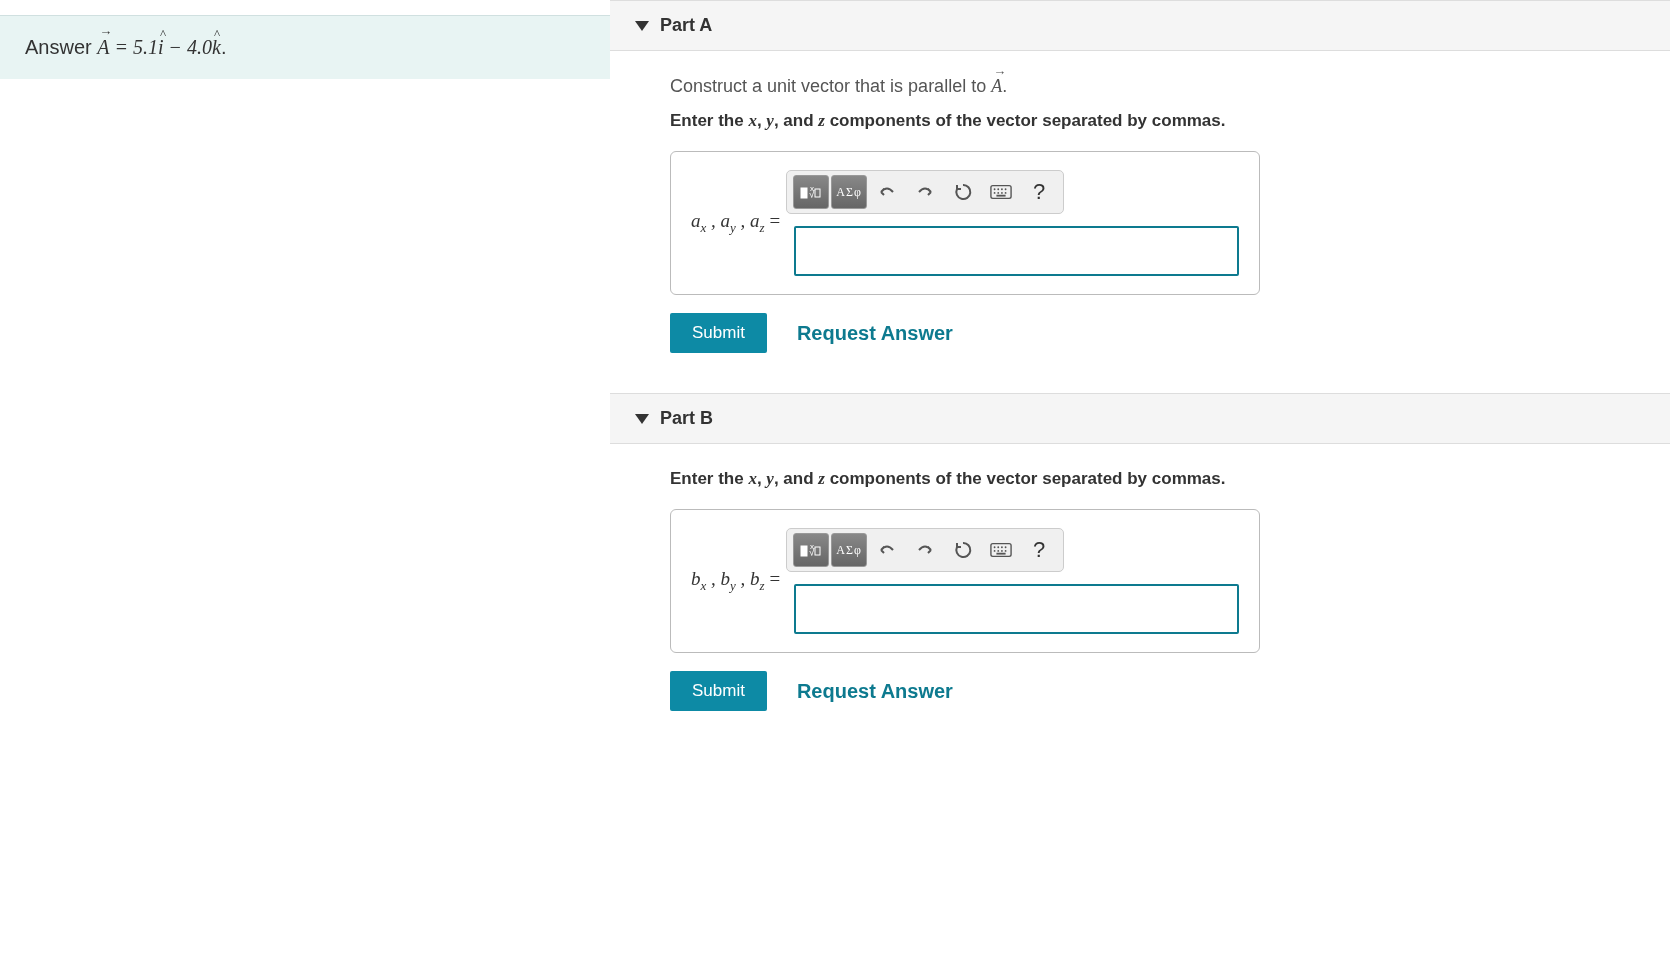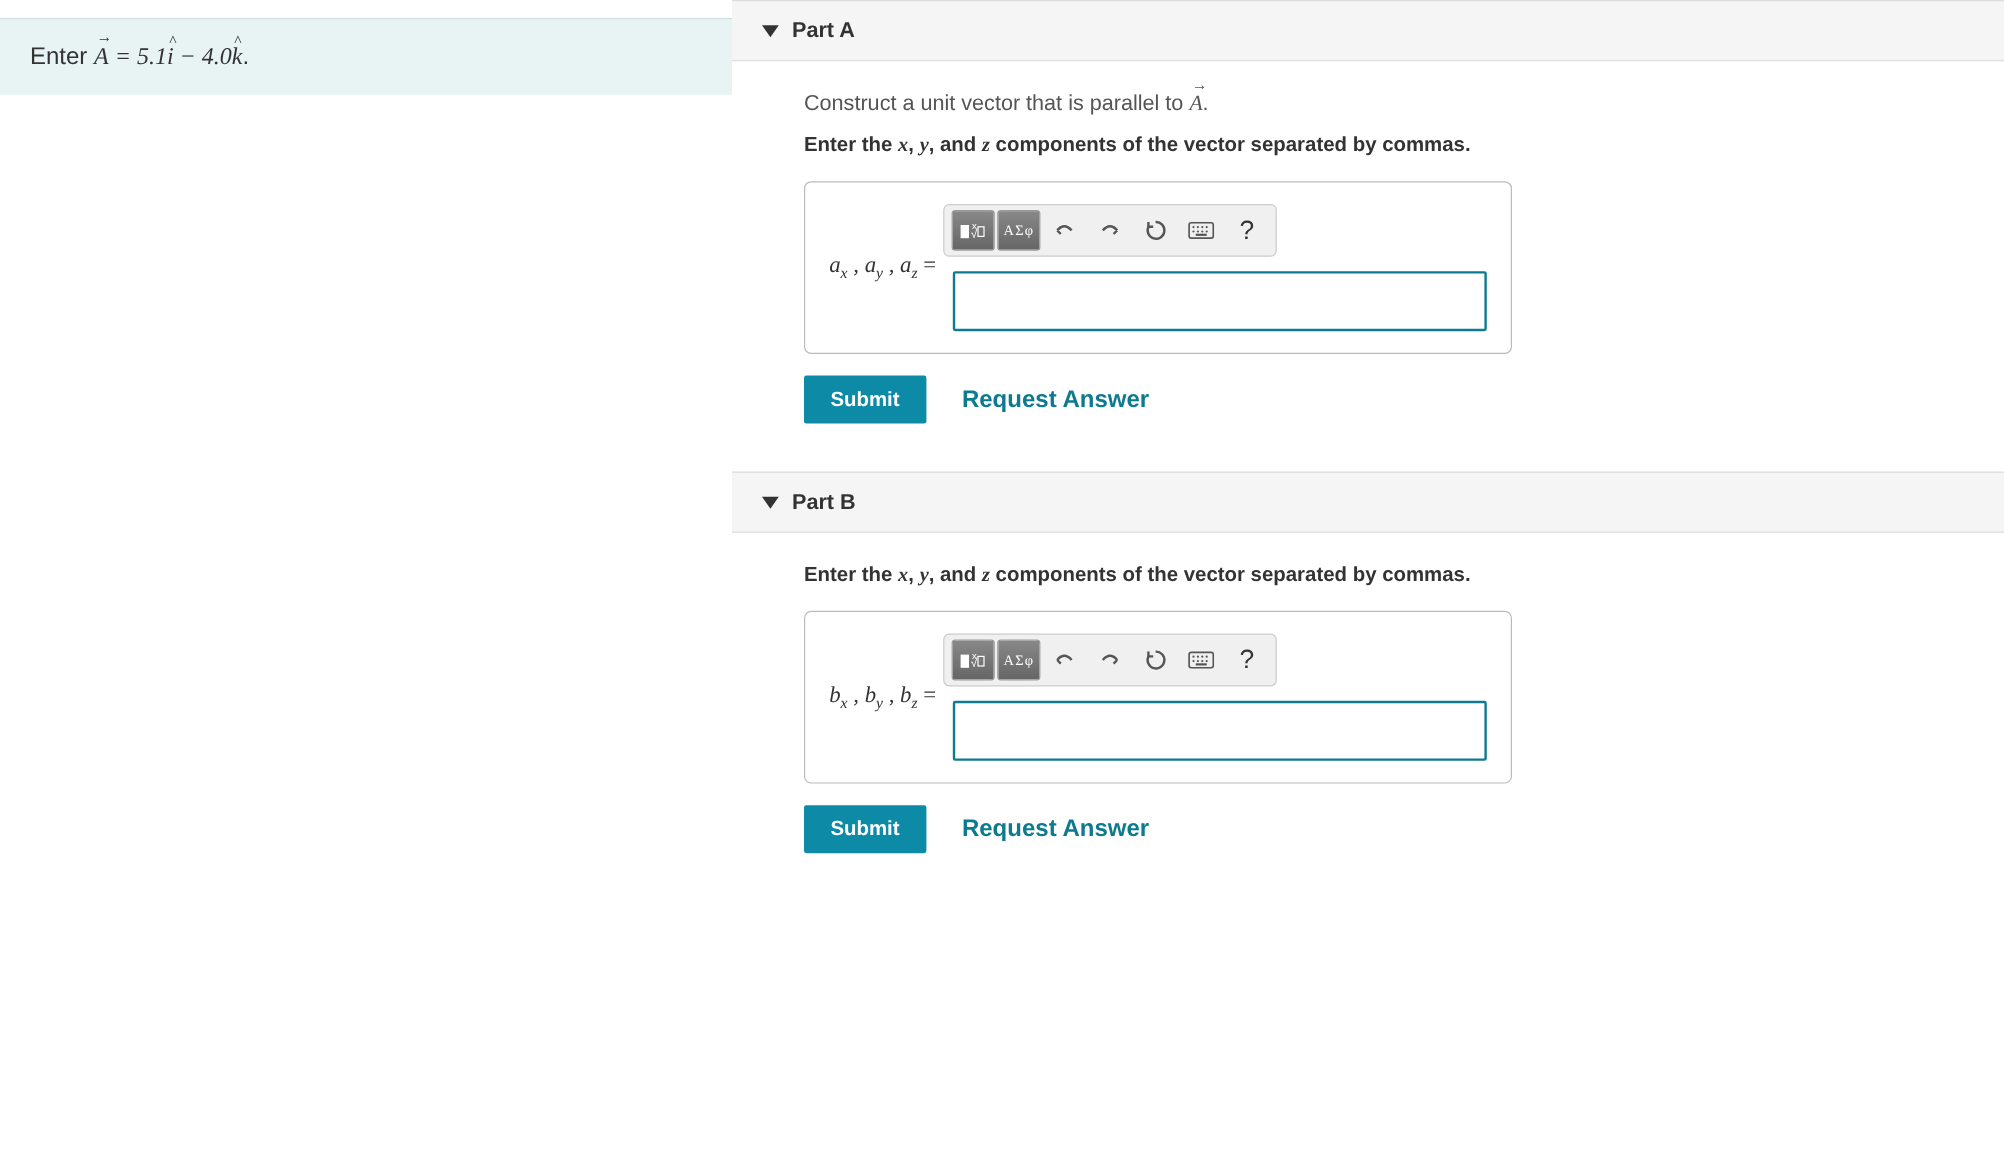--- a/index.html
+++ b/index.html
@@ -23,35 +23,35 @@
 .toolbar { display: flex; align-items: center; gap: 2px; background: #f0f0f0; border: 1px solid #ccc; border-radius: 5px; padding: 4px 6px; width: fit-content; align-self: flex-start; margin-left: -8px; }
 .tb-btn { width: 36px; height: 34px; display: flex; align-items: center; justify-content: center; border: 1px solid #999; border-radius: 3px; background: linear-gradient(#888, #666); color: #fff; font-size: 15px; cursor: pointer; }
 .tb-btn.plain { background: transparent; border: none; color: #555; font-size: 20px; }
 .tb-btn.greek { font-family: 'Times New Roman', serif; font-size: 12px; letter-spacing: 1px; }
 .tb-btn.kbd { background: transparent; border: none; }
 .tb-btn.kbd svg { width: 22px; height: 16px; }
 .tb-btn.help { background: transparent; border: none; color: #333; font-size: 22px; font-weight: normal; }
 .answer-input { width: 100%; height: 50px; border: 2px solid #0d7a8f; border-radius: 2px; padding: 8px 12px; font-size: 17px; outline: none; }
 .answer-input.b { border-color: #0d7a8f; }
 .actions { margin-top: 18px; display: flex; align-items: center; gap: 30px; }
-.submit-btn { background: #0d8aa5; color: #fff; border: none; padding: 10px 22px; font-size: 17px; font-weight: bold; cursor: pointer; border-radius: 2px; }
+.submit-btn { background: #0d8aa5; color: #fff; border: none; padding: 10px 22px; font-size: 17px; font-weight: normal; cursor: pointer; border-radius: 2px; }
 .request-link { color: #0d7a8f; font-weight: bold; font-size: 20px; cursor: pointer; }
 .math-i { font-family: 'Times New Roman', serif; font-style: italic; }
 .vec-over { position: relative; display: inline-block; }
 .vec-over::after { content: '→'; position: absolute; top: -13px; left: 2px; font-size: 13px; font-style: normal; }
 .hat-over { position: relative; display: inline-block; }
 .hat-over::after { content: '^'; position: absolute; top: -10px; left: 2px; font-size: 13px; font-style: normal; }
 </style>
 </head>
 <body>
 
 <div class="container">
   <div class="left-panel">
     <div class="problem-box">
-      <span>Enter </span><span class="math-i vec-over">A</span><span class="math-i"> = 5.1</span><span class="math-i hat-over">i</span><span class="math-i"> − 4.0</span><span class="math-i hat-over">k</span><span>.</span>
+      <span>Answer </span><span class="math-i vec-over">A</span><span class="math-i"> = 5.1</span><span class="math-i hat-over">i</span><span class="math-i"> − 4.0</span><span class="math-i hat-over">k</span><span>.</span>
     </div>
   </div>
 
   <div class="right-panel">
 
     <div class="part-section">
       <div class="part-header">
         <span class="tri"></span>
         <span class="part-title">Part A</span>
       </div>

